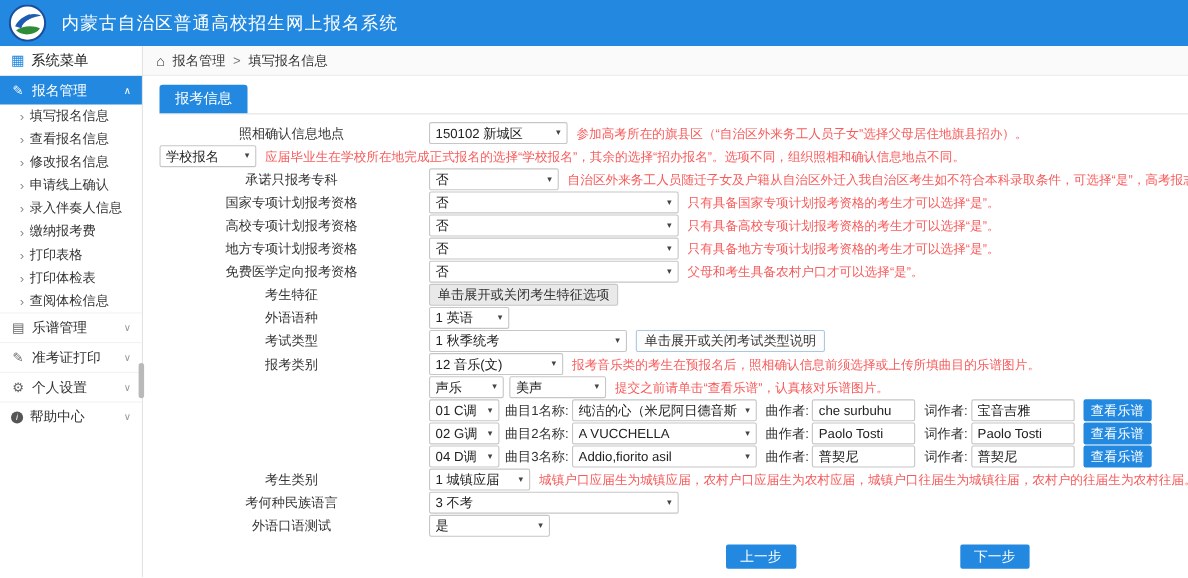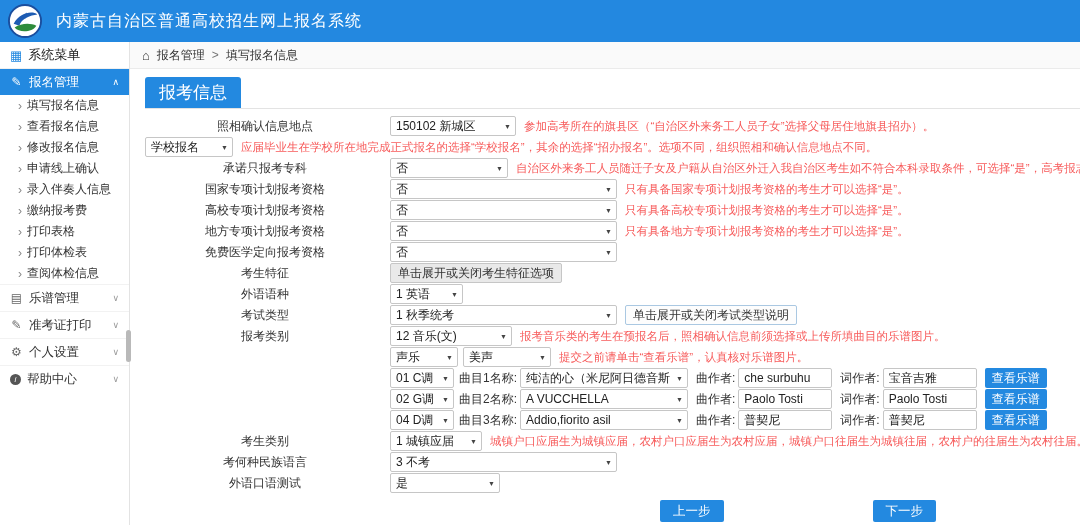--- a/index.html
+++ b/index.html
@@ -24,21 +24,21 @@
   .sub-item .b{color:#888;}
   .help-circle{width:11px;height:11px;border-radius:50%;background:#555;color:#fff;font-size:8px;display:inline-flex;align-items:center;justify-content:center;font-style:italic;flex-shrink:0;}
   .side-scroll{position:absolute;right:-2px;top:288px;width:5px;height:32px;border-radius:3px;background:#b9b9b9;}
   
   .breadcrumb{height:26px;background:#fafafa;border-bottom:1px solid #ebebeb;display:flex;align-items:center;gap:7px;padding-left:12px;font-size:12px;color:#333;}
   .breadcrumb .sep{color:#777;}
   .breadcrumb .home{font-size:13px;color:#333;}
   
   .content{padding:8px 0 0 15px;}
   .tabbar{border-bottom:1px solid #e3e3e3;}
-  .tab{display:inline-block;background:#2389e0;color:#fff;font-size:17px;padding:4px 14px;border-radius:3px 3px 0 0;cursor:pointer;}
+  .tab{display:inline-block;background:#2389e0;color:#fff;font-size:13px;padding:4px 14px;border-radius:3px 3px 0 0;cursor:pointer;}
   .formarea{padding-top:7px;}
   .row{display:flex;align-items:center;height:20px;margin-bottom:1px;white-space:nowrap;}
   .row.indent{padding-left:245px;}
   .lbl{width:245px;text-align:center;padding-right:5px;box-sizing:border-box;color:#333;font-size:12px;flex-shrink:0;}
   .sel{display:inline-flex;align-items:center;justify-content:space-between;border:1px solid #c6c6c6;border-radius:2px;background:#fff;height:20px;box-sizing:border-box;padding:0 4px 0 5px;font-size:12px;color:#222;cursor:pointer;flex-shrink:0;overflow:hidden;}
   .sel .txt{overflow:hidden;white-space:nowrap;}
   .sel .arr{font-size:7px;color:#444;margin-left:5px;flex-shrink:0;}
   .inp{border:1px solid #c6c6c6;border-radius:2px;height:20px;box-sizing:border-box;padding:0 5px;font-size:12px;color:#222;}
   .hint{color:#f75b5b;font-size:11.5px;margin-left:8px;overflow:hidden;}
   .ilbl{font-size:12px;color:#333;flex-shrink:0;}
@@ -204,38 +204,39 @@
             </span>
           <span class="hint">只有具备地方专项计划报考资格的考生才可以选择“是”。</span>
         </div>
 
         <div class="row">
           <span class="lbl">免费医学定向报考资格</span>
           <span class="sel" style="width:227px">
             <span class="txt">否</span>
             <span class="arr">▼</span>
             </span>
+          <span class="hint">父母和考生具备农村户口才可以选择“是”。</span>
         </div>
 
         <div class="row">
           <span class="lbl">考生特征</span>
           <button class="gray-btn">单击展开或关闭考生特征选项</button>
         </div>
 
         <div class="row">
           <span class="lbl">外语语种</span>
           <span class="sel" style="width:73px">
             <span class="txt">1 英语</span>
             <span class="arr">▼</span>
             </span>
         </div>
 
         <div class="row">
           <span class="lbl">考试类型</span>
-          <span class="sel" style="width:227px">
+          <span class="sel" style="width:180px">
             <span class="txt">1 秋季统考</span>
             <span class="arr">▼</span>
             </span>
           <button class="line-btn">单击展开或关闭考试类型说明</button>
         </div>
 
         <div class="row">
           <span class="lbl">报考类别</span>
           <span class="sel" style="width:122px">
             <span class="txt">12 音乐(文)</span>

